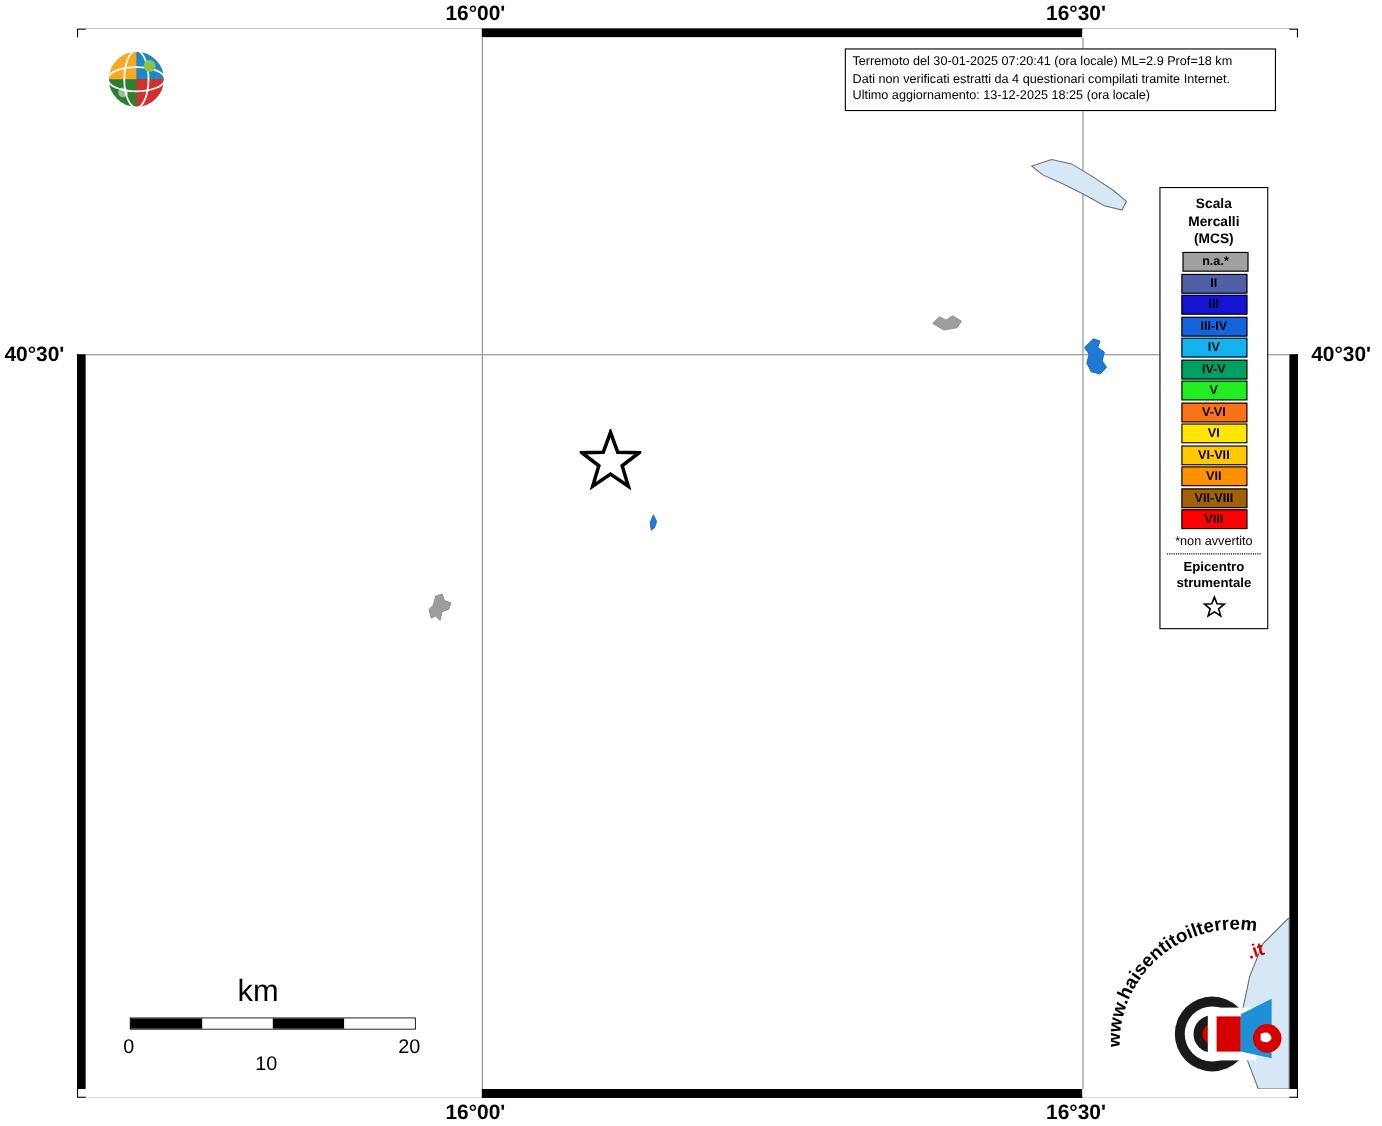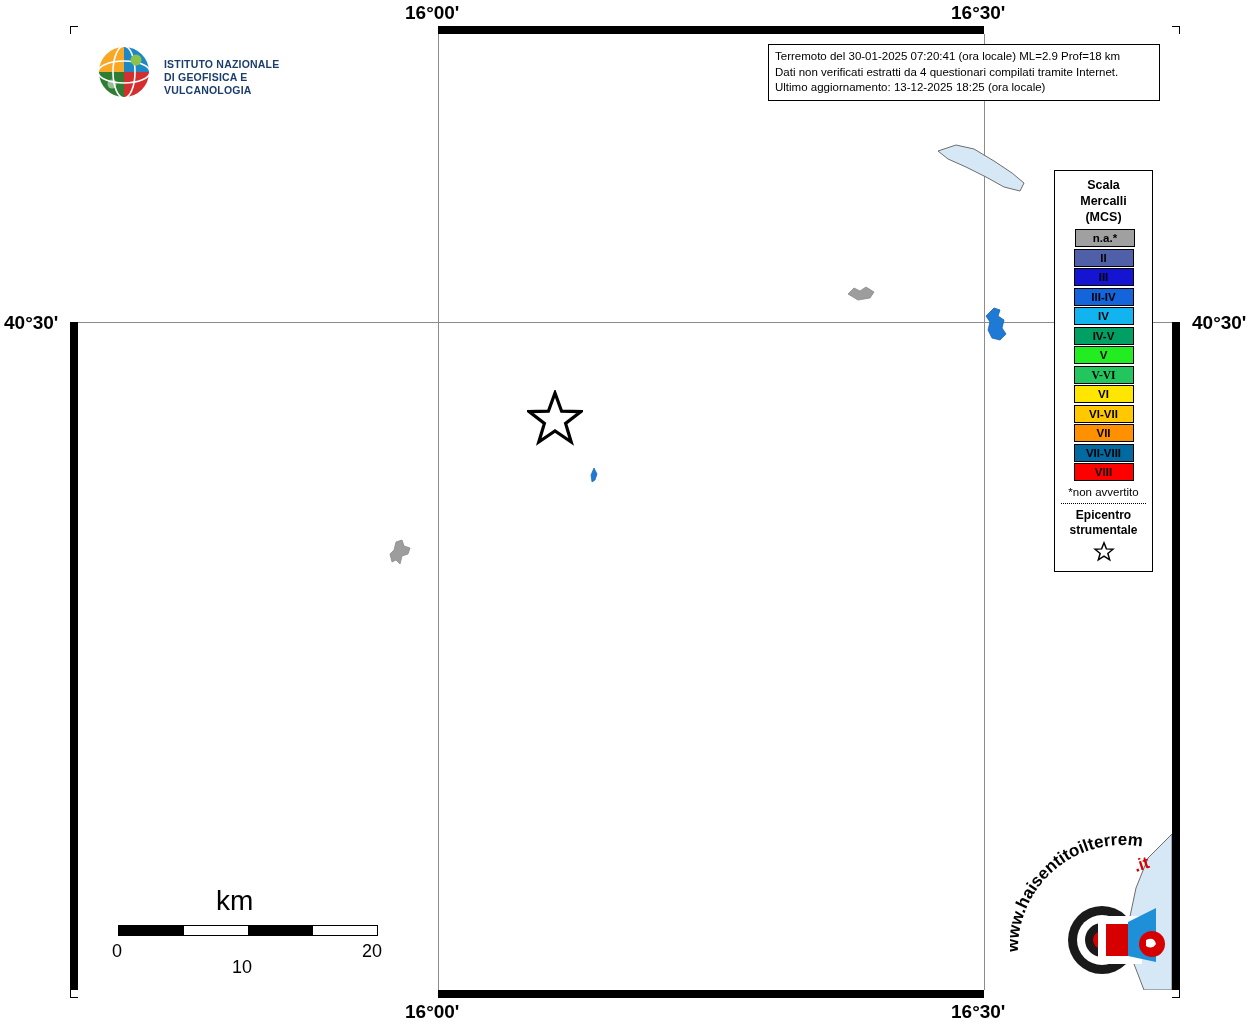--- a/index.html
+++ b/index.html
@@ -302,24 +302,20 @@
     <path d="M28,2 A26,26 0 0,1 54,28 L28,28 Z" fill="#1e88c7"></path>
     <path d="M54,28 A26,26 0 0,1 28,54 L28,28 Z" fill="#d32f2f"></path>
     <path d="M28,54 A26,26 0 0,1 2,28 L28,28 Z" fill="#2e7d32"></path>
     <path d="M2,28 A26,26 0 0,1 28,2 L28,28 Z" fill="#f9a825"></path>
     <ellipse cx="28" cy="28" rx="26" ry="11" fill="none" stroke="#ffffff" stroke-width="1.6"></ellipse>
     <ellipse cx="28" cy="28" rx="11" ry="26" fill="none" stroke="#ffffff" stroke-width="1.6"></ellipse>
     <circle cx="28" cy="28" r="26" fill="none" stroke="#ffffff" stroke-width="2"></circle>
     <circle cx="40" cy="16" r="5.5" fill="#8bc34a"></circle>
     <circle cx="16" cy="40" r="4.5" fill="#ffffff" opacity="0.5"></circle>
   </svg>
-  <div class="logo-text">
-    <div>ISTITUTO NAZIONALE</div>
-    <div>DI GEOFISICA E VULCANOLOGIA</div>
-  </div>
 </div>
 
 <div id="info-box">
   <div>Terremoto del 30-01-2025 07:20:41 (ora locale) ML=2.9 Prof=18 km</div>
   <div>Dati non verificati estratti da 4 questionari compilati tramite Internet.</div>
   <div>Ultimo aggiornamento: 13-12-2025 18:25 (ora locale)</div>
 </div>
 
 <div id="legend">
   <div class="legend-title">Scala</div>
@@ -327,25 +323,25 @@
   <div class="legend-title">(MCS)</div>
 
   <div class="swatches">
     <div class="swatch" style="background: rgb(160, 160, 160); margin-left: 20px;">n.a.*</div>
     <div class="swatch" style="background: rgb(79, 95, 168);">II</div>
     <div class="swatch" style="background: rgb(20, 20, 210);">III</div>
     <div class="swatch" style="background: rgb(20, 100, 220);">III-IV</div>
     <div class="swatch" style="background: rgb(17, 180, 239);">IV</div>
     <div class="swatch" style="background: rgb(0, 160, 100);">IV-V</div>
     <div class="swatch" style="background: rgb(33, 237, 33);">V</div>
-    <div class="swatch" style="background: #22c55e; font-family: Liberation Serif, serif;">V-VI</div>
+    <div class="swatch" style="background: #f97316;">V-VI</div>
     <div class="swatch" style="background: rgb(255, 230, 0);">VI</div>
     <div class="swatch" style="background: rgb(255, 200, 0);">VI-VII</div>
     <div class="swatch" style="background: rgb(255, 145, 0);">VII</div>
-    <div class="swatch" style="background: #0369a1;">VII-VIII</div>
+    <div class="swatch" style="background: #a16207;">VII-VIII</div>
     <div class="swatch" style="background: rgb(255, 0, 0);">VIII</div>
   </div>
 
   <div class="footnote">*non avvertito</div>
   <div class="divider"></div>
   <div class="epi-title">Epicentro</div>
   <div class="epi-title">strumentale</div>
   <div class="epi-star">
     <svg viewBox="0 0 24 24" width="22" height="22">
       <polygon points="12,2 14.6,8.6 21.8,9 16.2,13.6 18.2,20.6 12,16.6 5.8,20.6 7.8,13.6 2.2,9 9.4,8.6" fill="#ffffff" stroke="#000000" stroke-width="1.6"></polygon>

